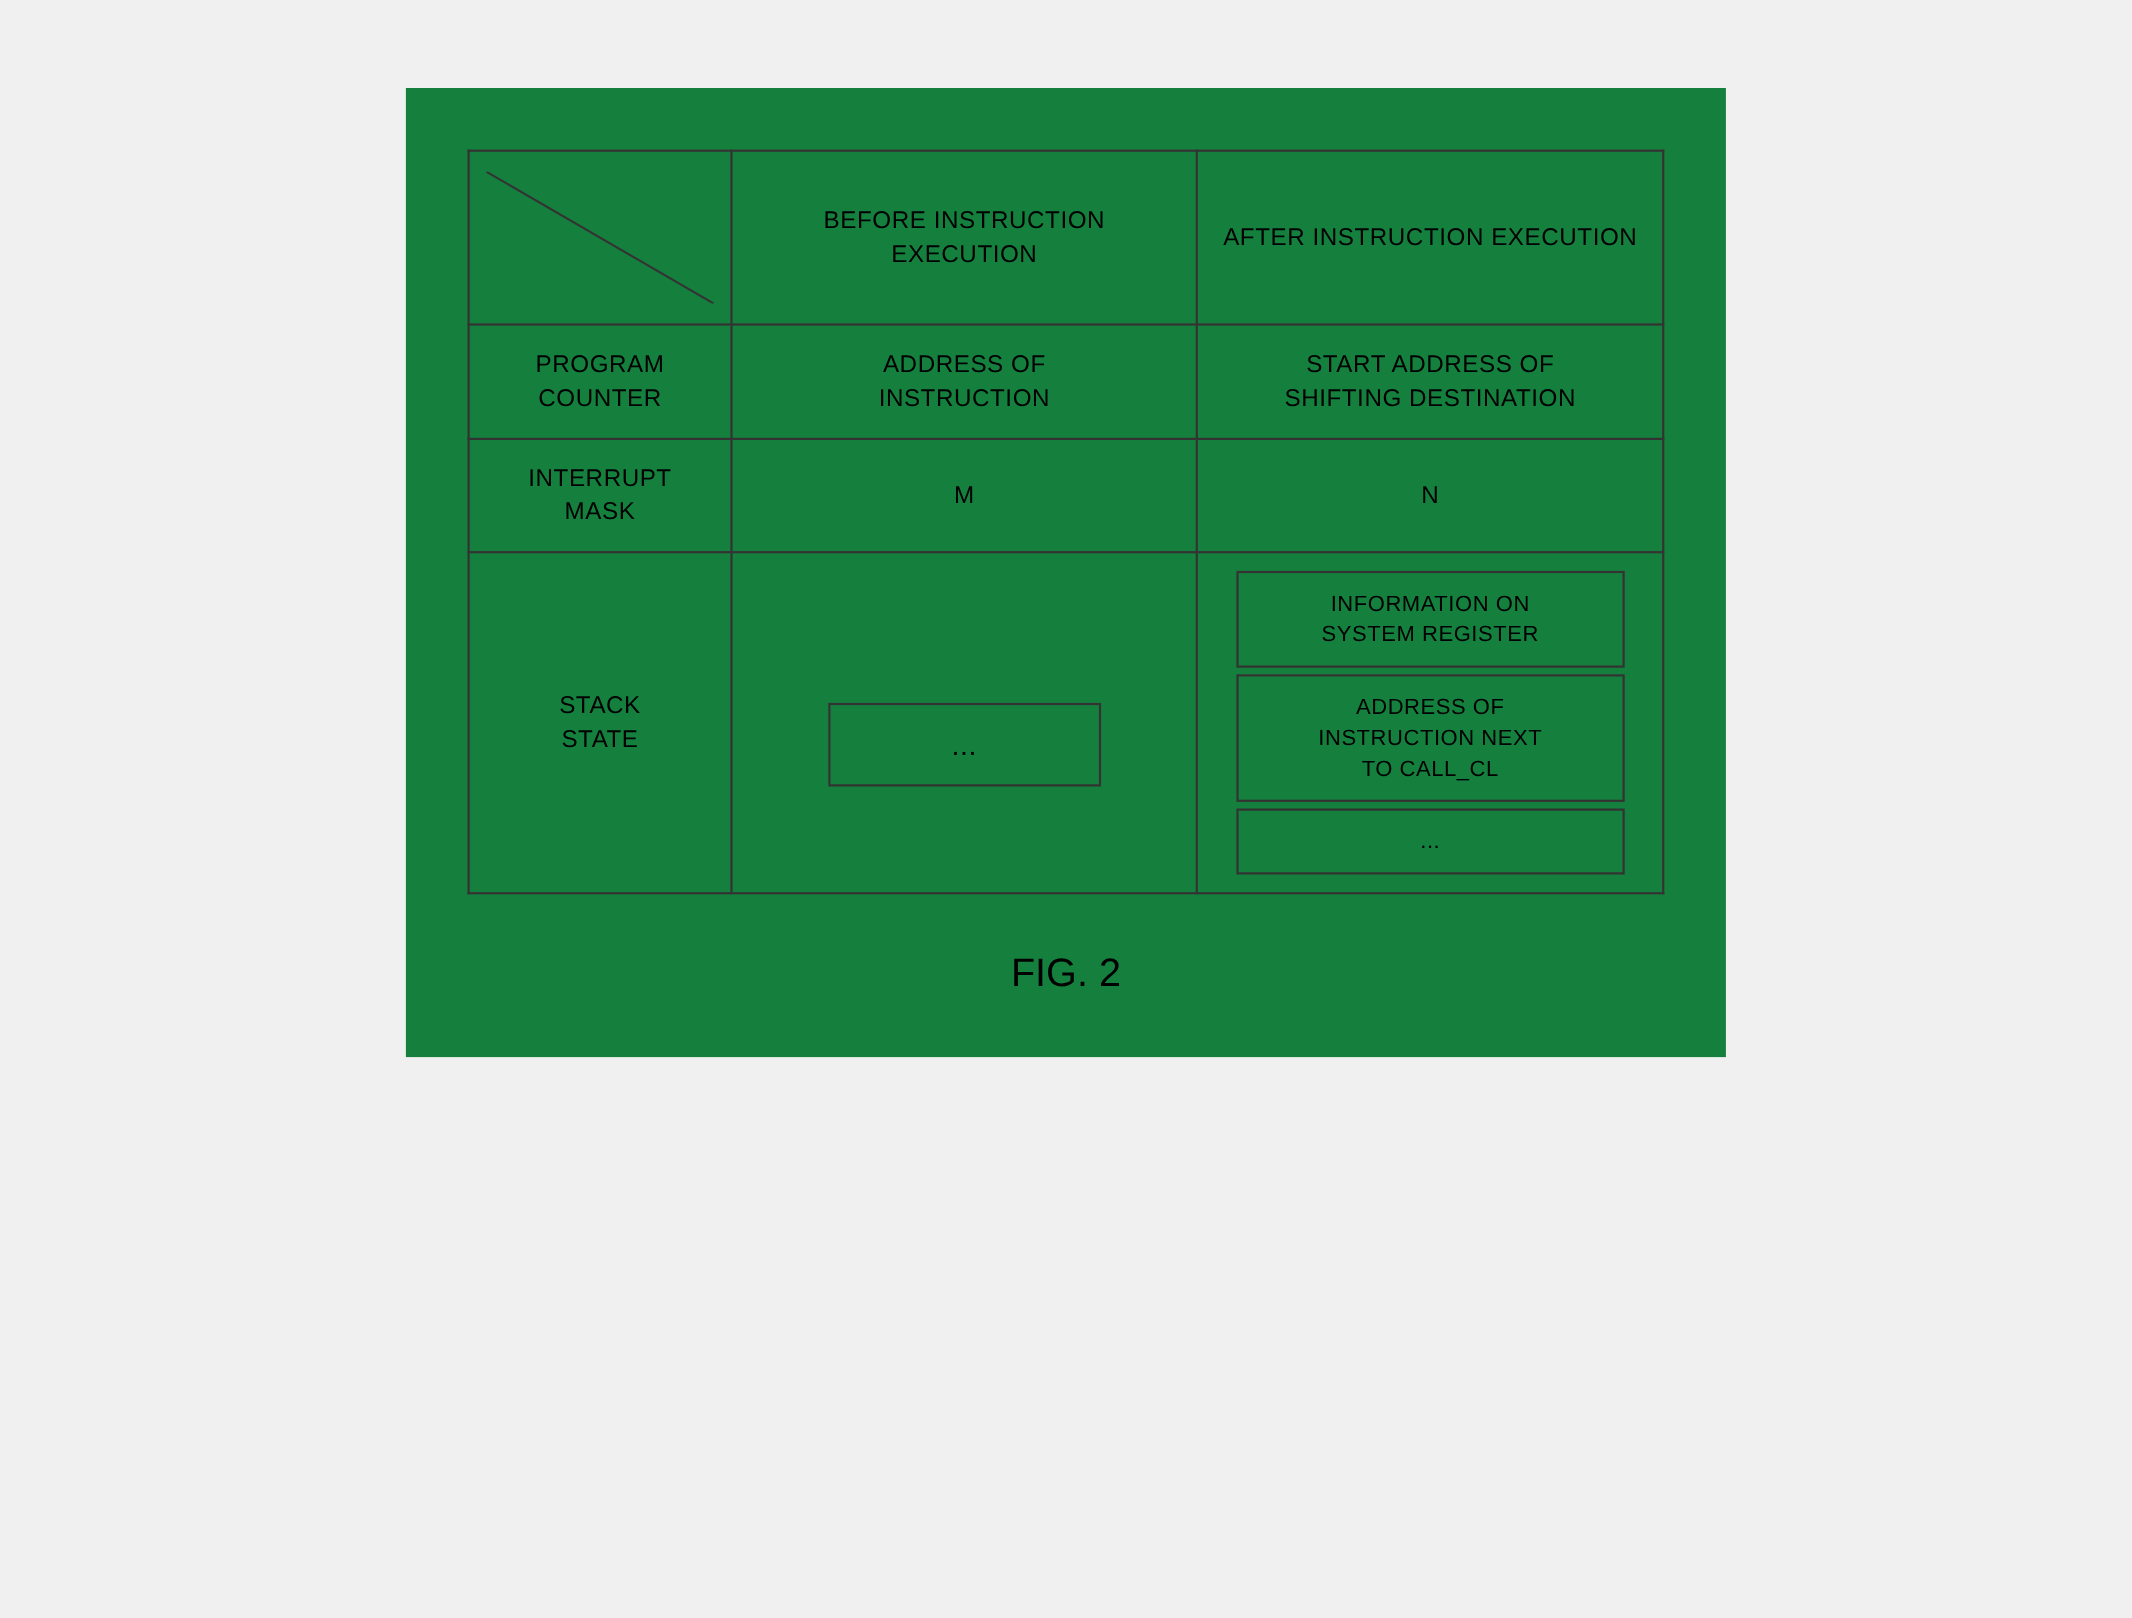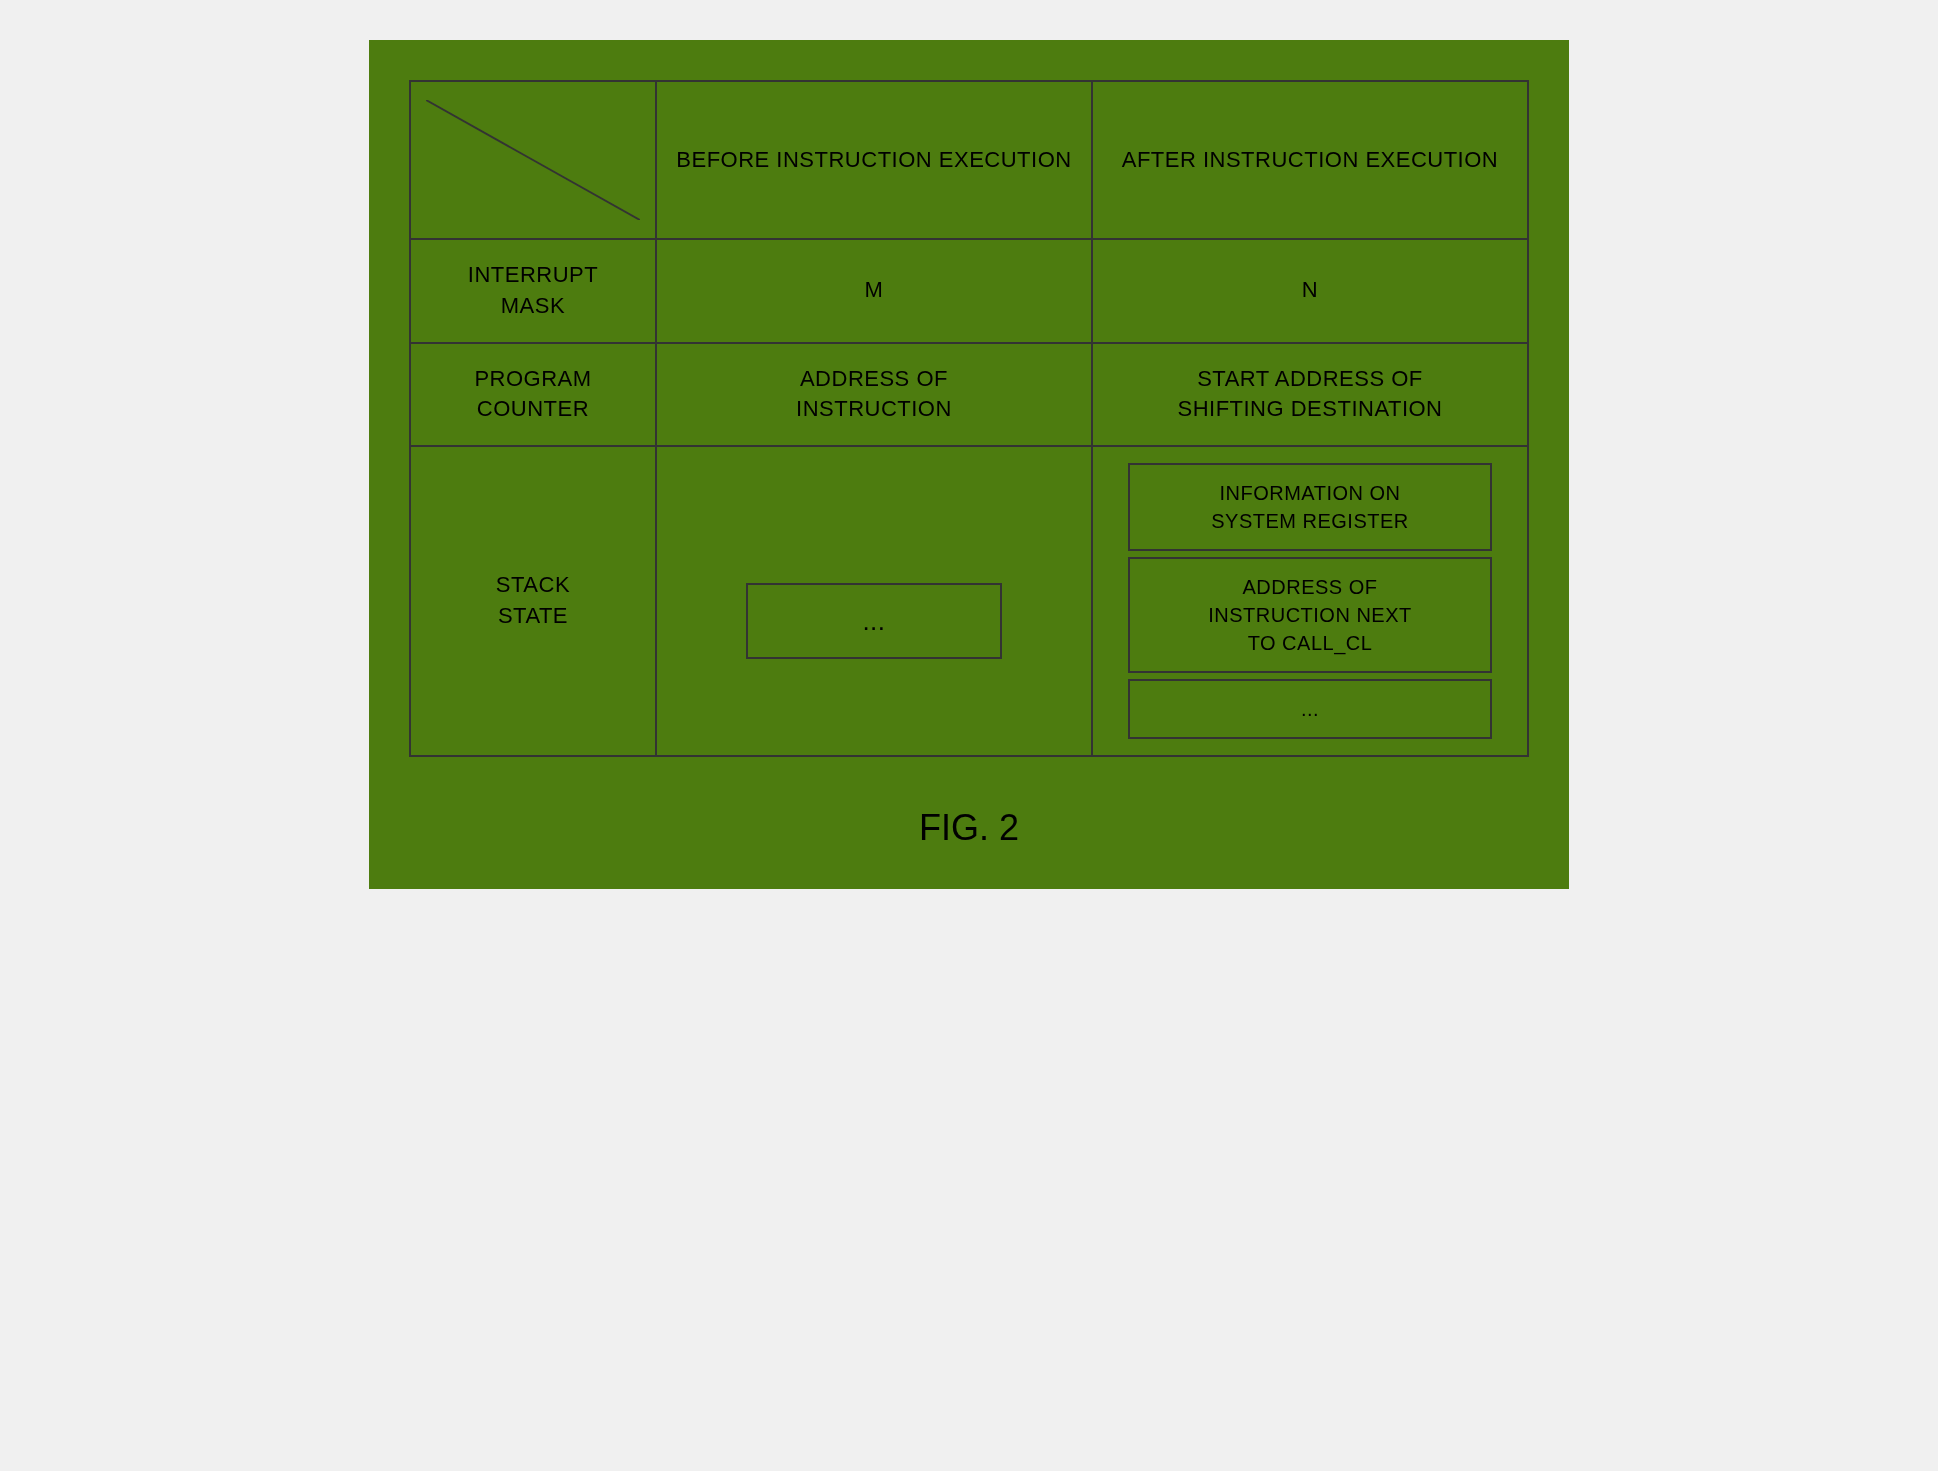--- a/index.html
+++ b/index.html
@@ -13,26 +13,27 @@
       display: flex;
       flex-direction: column;
       align-items: center;
       justify-content: flex-start;
       min-height: 100vh;
       padding: 40px 20px;
       font-family: Arial, sans-serif;
     }
 
     .page-wrapper {
-      background: #4d7c0f;
+      background: #15803d;
       width: 1200px;
-      padding: 40px;
+      padding: 56px;
       display: flex;
       flex-direction: column;
       align-items: center;
+      margin-top: 40px;
     }
 
     .table-container {
       width: 100%;
       border: 2px solid #333;
       border-collapse: collapse;
     }
 
     table {
       width: 100%;
@@ -157,29 +158,29 @@
         <th class="col-after">
           <span>AFTER
 INSTRUCTION
 EXECUTION</span>
         </th>
       </tr>
     </thead>
     <tbody>
 
       <tr>
+        <td class="row-label">PROGRAM<br>COUNTER</td>
+        <td>ADDRESS OF<br>INSTRUCTION</td>
+        <td>START ADDRESS OF<br>SHIFTING DESTINATION</td>
+      </tr>
+
+      <tr>
         <td class="row-label">INTERRUPT<br>MASK</td>
         <td>M</td>
         <td>N</td>
-      </tr>
-
-      <tr>
-        <td class="row-label">PROGRAM<br>COUNTER</td>
-        <td>ADDRESS OF<br>INSTRUCTION</td>
-        <td>START ADDRESS OF<br>SHIFTING DESTINATION</td>
       </tr>
 
       <tr class="stack-row">
         <td class="row-label">STACK<br>STATE</td>
         <td class="stack-before-cell">
           <div class="ellipsis-box">
             <span>...</span>
           </div>
         </td>
         <td class="stack-after-cell">

